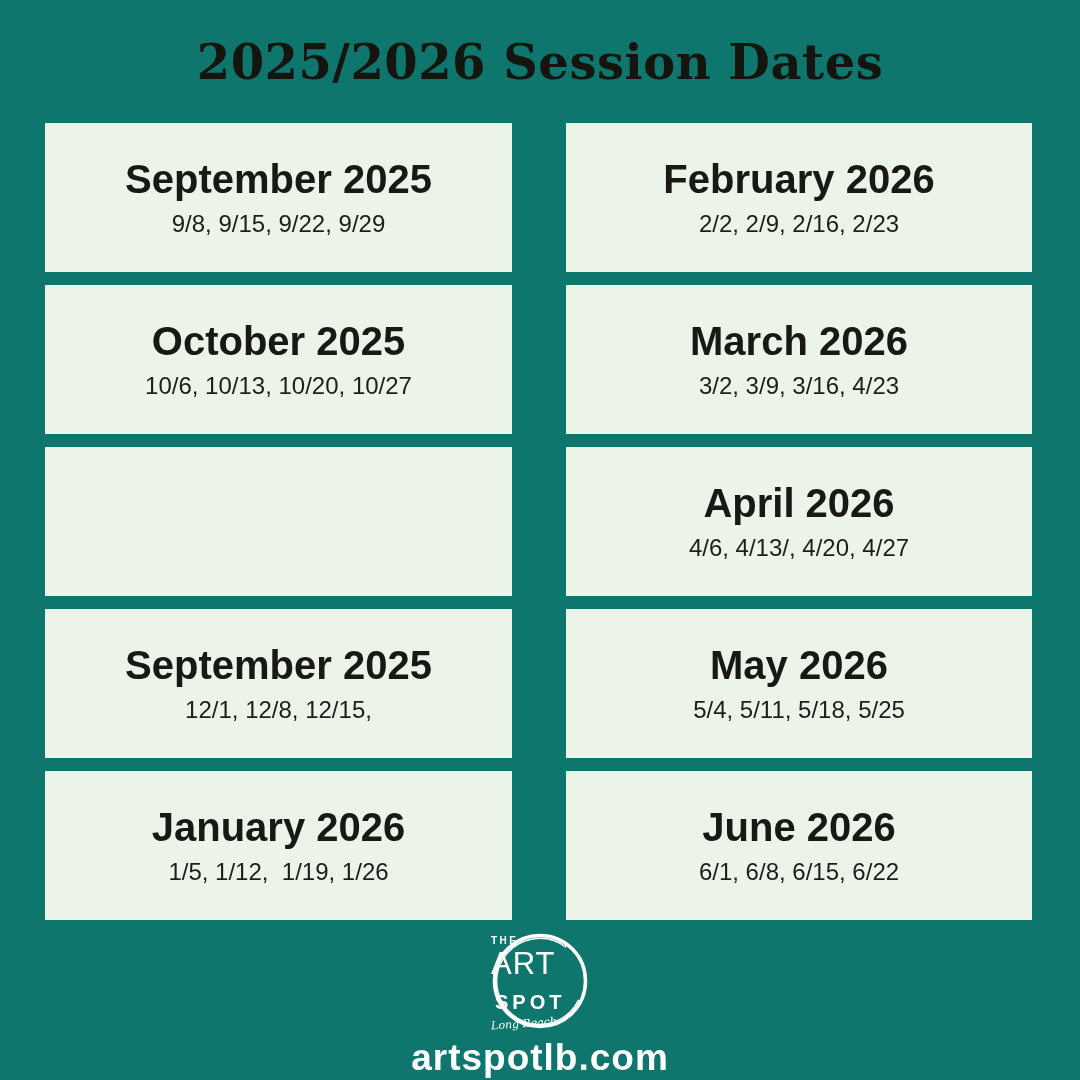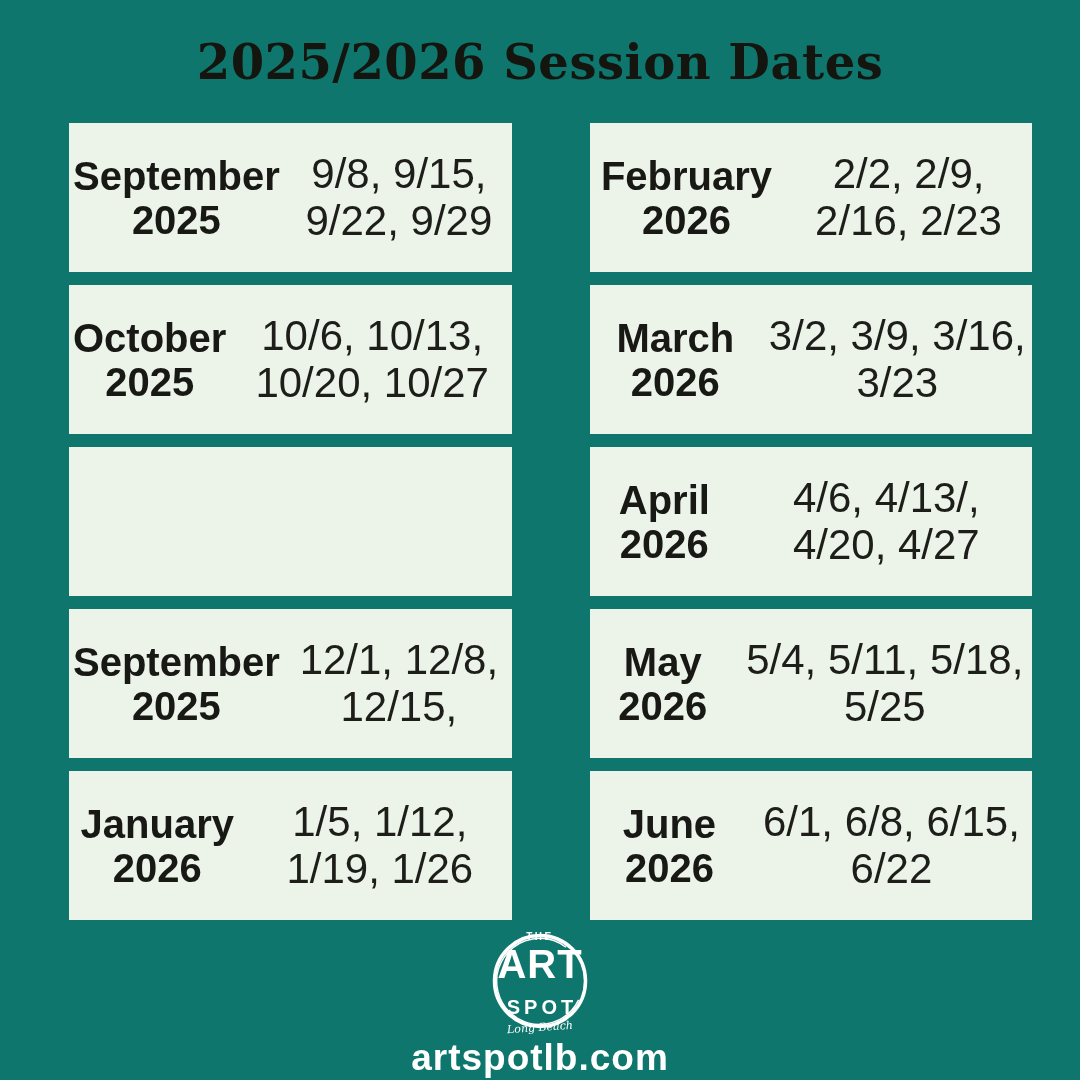--- a/index.html
+++ b/index.html
@@ -36,36 +36,35 @@
     display: grid;
     grid-template-columns: 467px 466px;
     grid-template-rows: repeat(5, 149px);
     grid-auto-flow: column;
     column-gap: 54px;
     row-gap: 13px;
   }
   .session-card {
     background: #ecf4ea;
     display: flex;
-    flex-direction: row;
+    flex-direction: column;
     align-items: center;
     justify-content: center;
     text-align: center;
     gap: 10px;
     padding: 6px 4px;
-    margin-left: 24px;
   }
   .card-month {
     font-size: 40px;
     font-weight: 700;
     color: #181815;
     line-height: 1.1;
   }
   .card-dates {
-    font-size: 42px;
+    font-size: 24px;
     font-weight: 400;
     color: #1d1d1a;
     line-height: 1.1;
     white-space: pre-wrap;
   }
   .footer {
     position: absolute;
     left: 0;
     top: 932px;
     width: 1080px;
@@ -83,34 +82,33 @@
     position: absolute;
     inset: 0;
     width: 98px;
     height: 98px;
   }
   .logo-text-stack {
     position: absolute;
     inset: 0;
     display: flex;
     flex-direction: column;
-    align-items: center;
     justify-content: center;
     padding-top: 2px;
   }
   .logo-the {
     font-size: 10px;
     font-weight: 700;
     letter-spacing: 2.5px;
     line-height: 1;
     margin-bottom: 2px;
   }
   .logo-art {
-    font-size: 40px;
-    font-weight: 700;
+    font-size: 31px;
+    font-weight: 400;
     letter-spacing: 1px;
     line-height: 1;
   }
   .logo-spot {
     font-size: 20px;
     font-weight: 700;
     letter-spacing: 4px;
     line-height: 1;
     margin-top: 13px;
     margin-left: 4px;
@@ -163,21 +161,21 @@
       <div class="card-dates">1/5, 1/12,  1/19, 1/26</div>
     </div>
 
     <div class="session-card">
       <div class="card-month">February 2026</div>
       <div class="card-dates">2/2, 2/9, 2/16, 2/23</div>
     </div>
 
     <div class="session-card">
       <div class="card-month">March 2026</div>
-      <div class="card-dates">3/2, 3/9, 3/16, 3/23</div>
+      <div class="card-dates">3/2, 3/9, 3/16, 4/23</div>
     </div>
 
     <div class="session-card">
       <div class="card-month">April 2026</div>
       <div class="card-dates">4/6, 4/13/, 4/20, 4/27</div>
     </div>
 
     <div class="session-card">
       <div class="card-month">May 2026</div>
       <div class="card-dates">5/4, 5/11, 5/18, 5/25</div>

